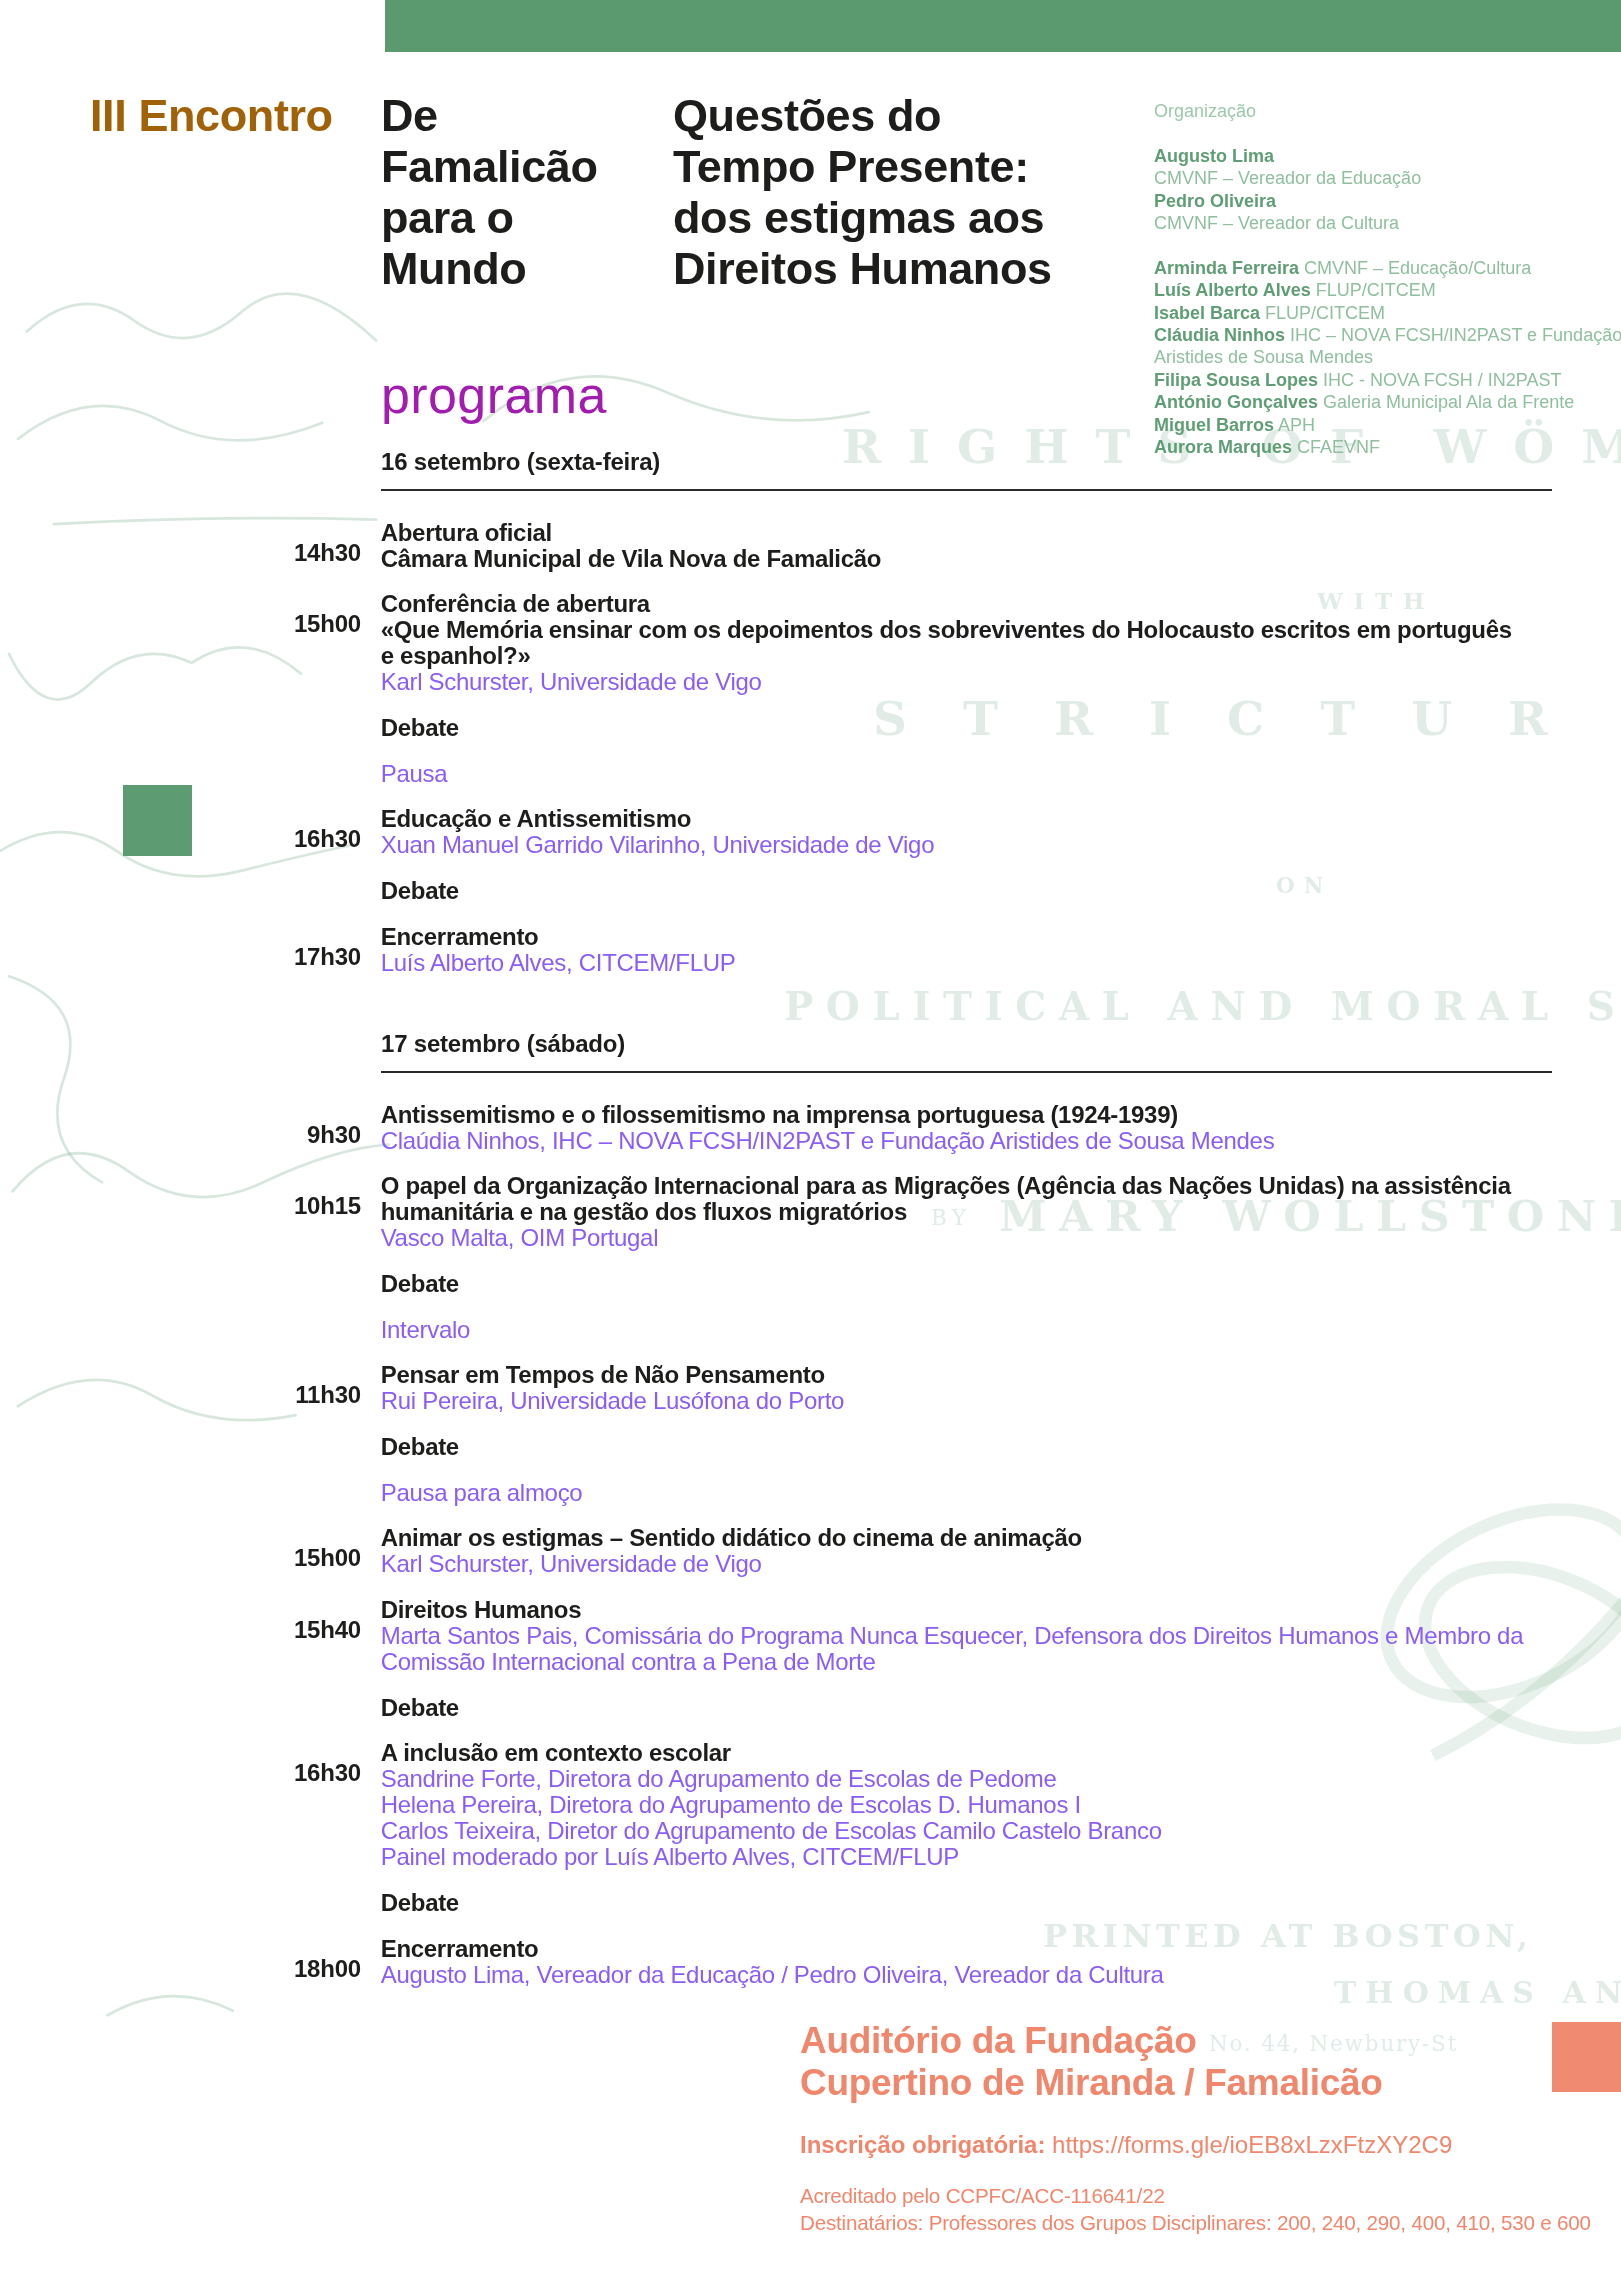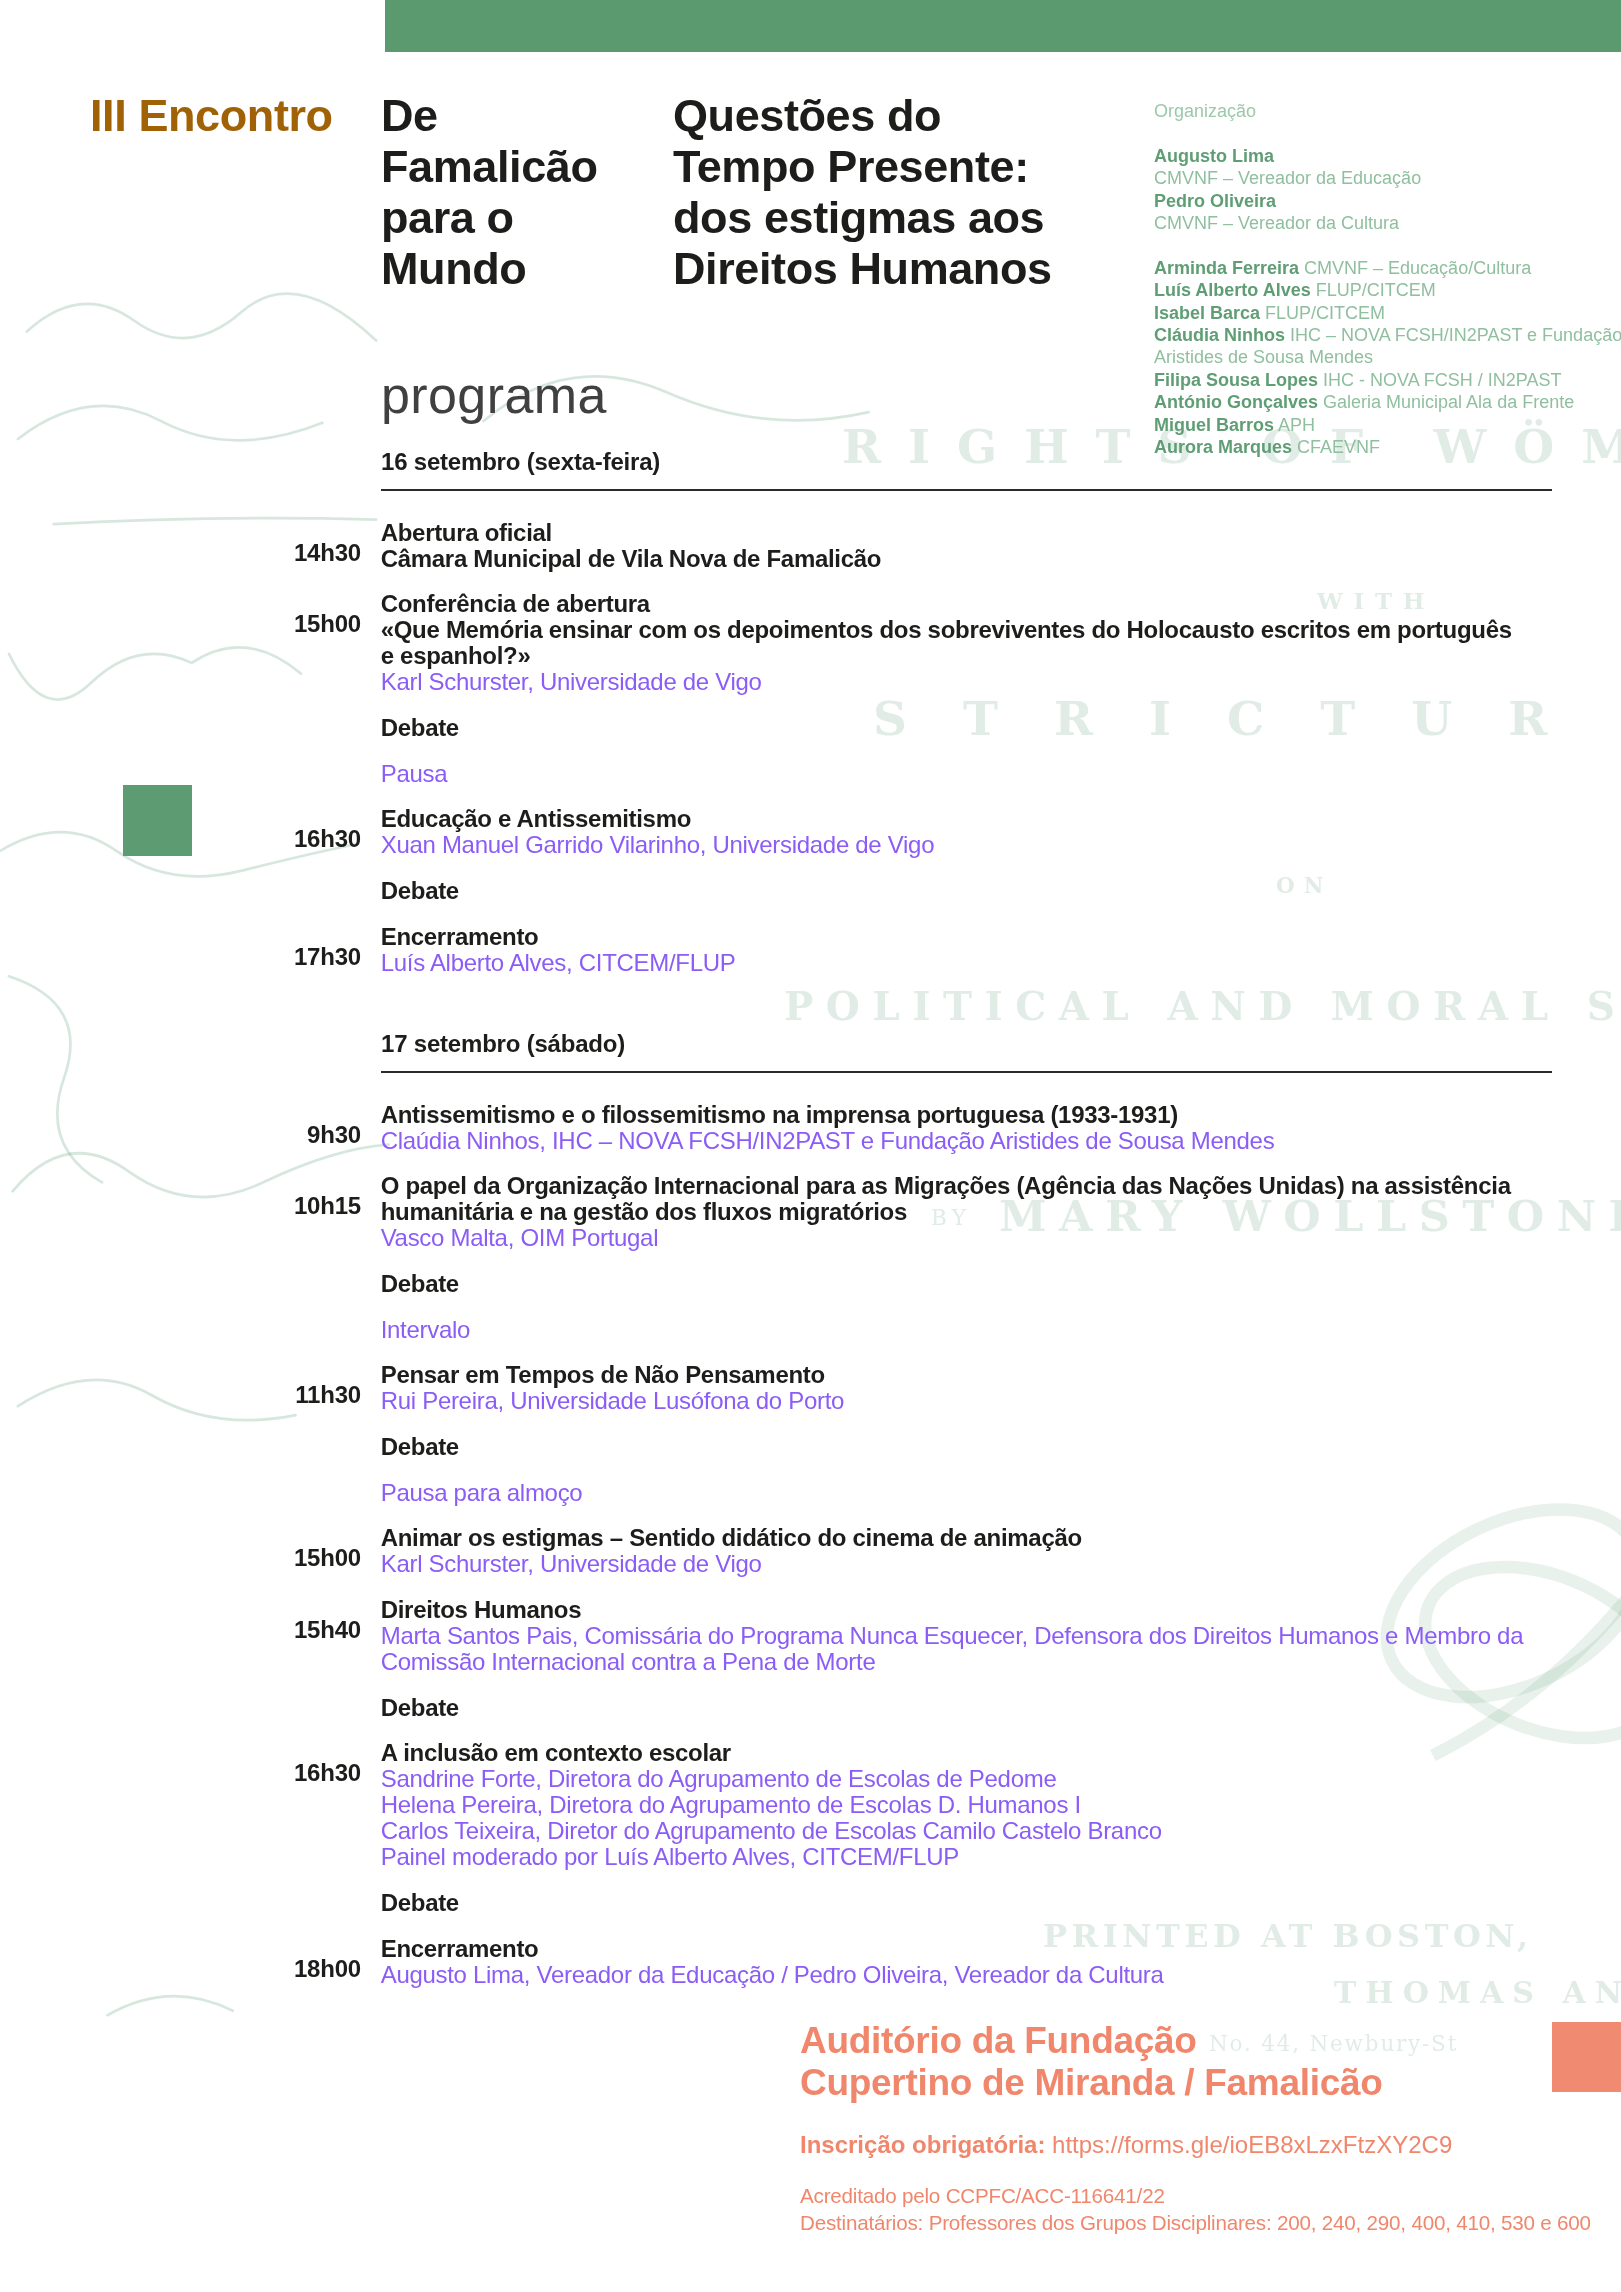--- a/index.html
+++ b/index.html
@@ -23,21 +23,21 @@
   .title-col{position:absolute;top:90px;font-size:45px;font-weight:bold;line-height:51px;letter-spacing:-0.4px;color:#1d1d1b;}
   #title1{left:381px;}
   #title2{left:673px;}
 
   .org{position:absolute;left:1154px;top:100px;width:475px;font-size:18px;line-height:22.4px;color:#8fbf9e;}
   .org-label{color:#9cc8ab;margin-bottom:22.4px;}
   .org-name{font-weight:bold;color:#5f9e74;}
   .org-members{margin-top:22.4px;}
 
   
-  .programa{position:absolute;left:381px;top:365px;font-size:52px;font-weight:300;letter-spacing:0.4px;color:#404040;}
+  .programa{position:absolute;left:381px;top:365px;font-size:52px;font-weight:300;letter-spacing:0.4px;color:#a21caf;}
   .day{position:absolute;left:251px;width:1301px;}
   .day-heading{
     margin-left:130px;font-size:24px;font-weight:bold;line-height:28px;
     padding-bottom:12.5px;border-bottom:2.7px solid #2b2b2b;margin-bottom:29px;
     letter-spacing:-0.2px;
   }
   .item{display:flex;margin-bottom:19.7px;}
   .item .time{flex:0 0 110px;text-align:right;font-weight:bold;font-size:24px;line-height:26px;letter-spacing:-0.2px;margin-top:20px;}
   .item .content{margin-left:19.7px;font-size:24px;line-height:26px;}
   .pline{white-space:nowrap;letter-spacing:-0.3px;color:#8b5cf6;}
@@ -180,21 +180,21 @@
           <div class="pline bold">Encerramento</div>
           <div class="pline">Luís Alberto Alves, CITCEM/FLUP</div>
         </div>
       </div>
     </div>
   <div class="day" id="day2" style="top:1030px">
       <div class="day-heading">17 setembro (sábado)</div>
       <div class="item">
         <div class="time">9h30</div>
         <div class="content">
-          <div class="pline bold">Antissemitismo e o filossemitismo na imprensa portuguesa (1933-1931)</div>
+          <div class="pline bold">Antissemitismo e o filossemitismo na imprensa portuguesa (1924-1939)</div>
           <div class="pline">Claúdia Ninhos, IHC – NOVA FCSH/IN2PAST e Fundação Aristides de Sousa Mendes</div>
         </div>
       </div>
       <div class="item">
         <div class="time">10h15</div>
         <div class="content">
           <div class="pline bold">O papel da Organização Internacional para as Migrações (Agência das Nações Unidas) na assistência</div>
           <div class="pline bold">humanitária e na gestão dos fluxos migratórios</div>
           <div class="pline">Vasco Malta, OIM Portugal</div>
         </div>

